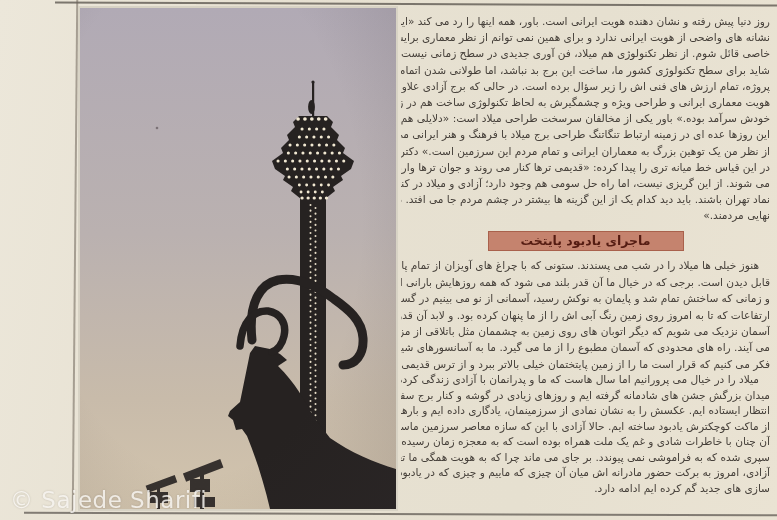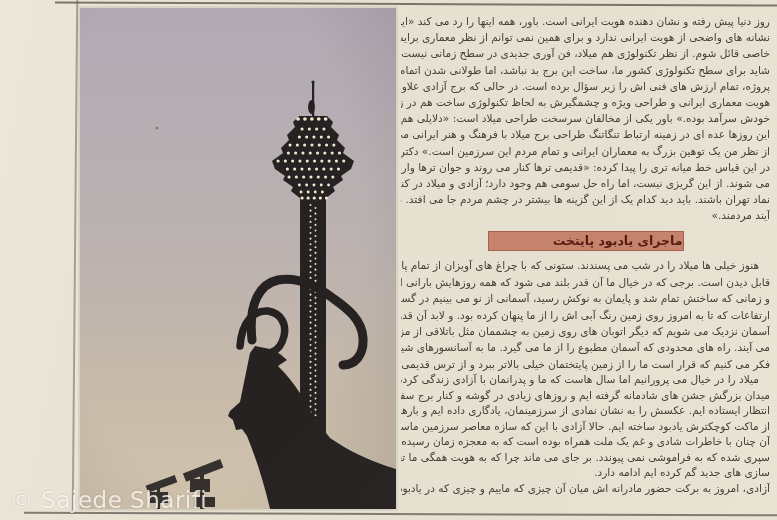--- a/index.html
+++ b/index.html
@@ -30,21 +30,21 @@
     -moz-text-align-last:justify;overflow:hidden;white-space:nowrap;
   }
   .p1 .line{line-height:16.2px;height:16.2px;}
   .p2 .line{line-height:16.4px;height:16.4px;}
   .p3 .line{line-height:15.5px;height:15.5px;}
   .line.final{text-align-last:right;-moz-text-align-last:right;}
   .line.indent{padding-right:11px;}
   .heading-box{
     width:196px;height:20px;margin:8px auto 6px auto;
     background:#c5836e;border:1px solid #a9614c;box-sizing:border-box;
-    color:#551c12;font-weight:bold;font-size:12.5px;line-height:18px;
+    color:#551c12;font-weight:bold;font-size:12.5px;line-height:18px;text-align:center;
   }
 </style>
 </head>
 <body>
 
 <div class="scan">
 
   <div class="top-rule"></div>
   <div class="fold-line"></div>
   <div class="bottom-rule"></div>
@@ -131,21 +131,21 @@
       <div class="line">خاصی قائل شوم. از نظر تکنولوژی هم میلاد، فن آوری جدیدی در سطح زمانی نیست،</div>
       <div class="line">شاید برای سطح تکنولوژی کشور ما، ساخت این برج بد نباشد، اما طولانی شدن اتمام این</div>
       <div class="line">پروژه، تمام ارزش های فنی اش را زیر سؤال برده است. در حالی که برج آزادی علاوه بر داشتن</div>
       <div class="line">هویت معماری ایرانی و طراحی ویژه و چشمگیرش به لحاظ تکنولوژی ساخت هم در زمان</div>
       <div class="line">خودش سرآمد بوده.» باور یکی از مخالفان سرسخت طراحی میلاد است: «دلایلی هم که</div>
       <div class="line">این روزها عده ای در زمینه ارتباط تنگاتنگ طراحی برج میلاد با فرهنگ و هنر ایرانی می آورند،</div>
       <div class="line">از نظر من یک توهین بزرگ به معماران ایرانی و تمام مردم این سرزمین است.» دکتر خاوران</div>
       <div class="line">در این قیاس خط میانه تری را پیدا کرده: «قدیمی ترها کنار می روند و جوان ترها وارد عرصه</div>
       <div class="line">می شوند. از این گریزی نیست، اما راه حل سومی هم وجود دارد؛ آزادی و میلاد در کنار هم</div>
       <div class="line">نماد تهران باشند. باید دید کدام یک از این گزینه ها بیشتر در چشم مردم جا می افتد. داوران</div>
-      <div class="line final">آیند مردمند.»</div>
+      <div class="line final">نهایی مردمند.»</div>
     </div>
 
     <div class="heading-box">ماجرای یادبود پایتخت</div>
 
     <div class="p2">
       <div class="line indent">هنوز خیلی ها میلاد را در شب می پسندند. ستونی که با چراغ های آویزان از تمام پایتخت،</div>
       <div class="line">قابل دیدن است. برجی که در خیال ما آن قدر بلند می شود که همه روزهایش بارانی است</div>
       <div class="line">و زمانی که ساختش تمام شد و پایمان به نوکش رسید، آسمانی از نو می بینیم در گستره فضای</div>
       <div class="line">ارتفاعات که تا به امروز روی زمین رنگ آبی اش را از ما پنهان کرده بود. و لابد آن قدر محو</div>
       <div class="line">آسمان نزدیک می شویم که دیگر اتوبان های روی زمین به چشممان مثل باتلاقی از مزارع</div>
@@ -153,18 +153,18 @@
       <div class="line">فکر می کنیم که قرار است ما را از زمین پایتختمان خیلی بالاتر ببرد و از ترس قدیمی ارتفاع</div>
     </div>
 
     <div class="p3">
       <div class="line indent">میلاد را در خیال می پرورانیم اما سال هاست که ما و پدرانمان با آزادی زندگی کرده ایم. در</div>
       <div class="line">میدان بزرگش جشن های شادمانه گرفته ایم و روزهای زیادی در گوشه و کنار برج سفید به</div>
       <div class="line">انتظار ایستاده ایم. عکسش را به نشان نمادی از سرزمینمان، یادگاری داده ایم و بارها و بارها</div>
       <div class="line">از ماکت کوچکترش یادبود ساخته ایم. حالا آزادی با این که سازه معاصر سرزمین ماست اما</div>
       <div class="line">آن چنان با خاطرات شادی و غم یک ملت همراه بوده است که به معجزه زمان رسیده. معجزه ای</div>
       <div class="line">سپری شده که به فراموشی نمی پیوندد. بر جای می ماند چرا که به هویت همگی ما تعلق دارد.</div>
+      <div class="line">آزادی، امروز به برکت حضور مادرانه اش میان آن چیزی که ماییم و چیزی که در یادبود</div>
       <div class="line final">سازی های جدید گم کرده ایم ادامه دارد.</div>
-      <div class="line">آزادی، امروز به برکت حضور مادرانه اش میان آن چیزی که ماییم و چیزی که در یادبود</div>
     </div>
 
   </div>
 </div>
 
 </body></html>

